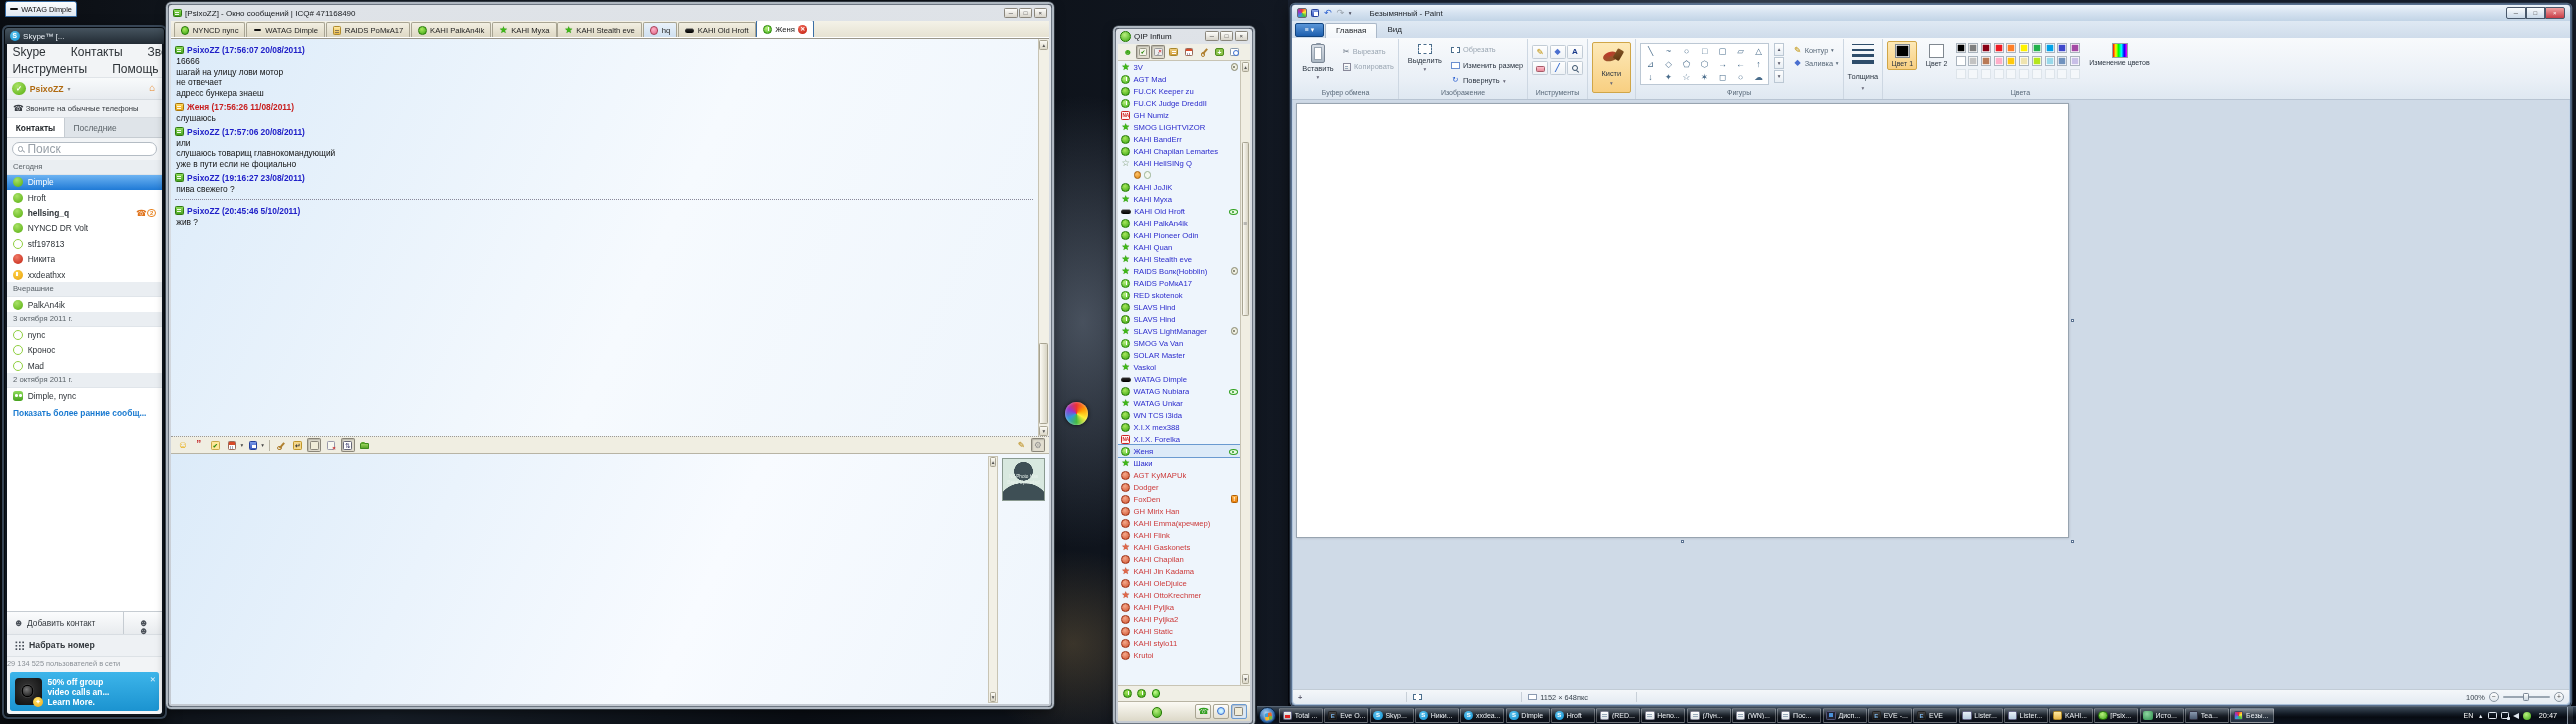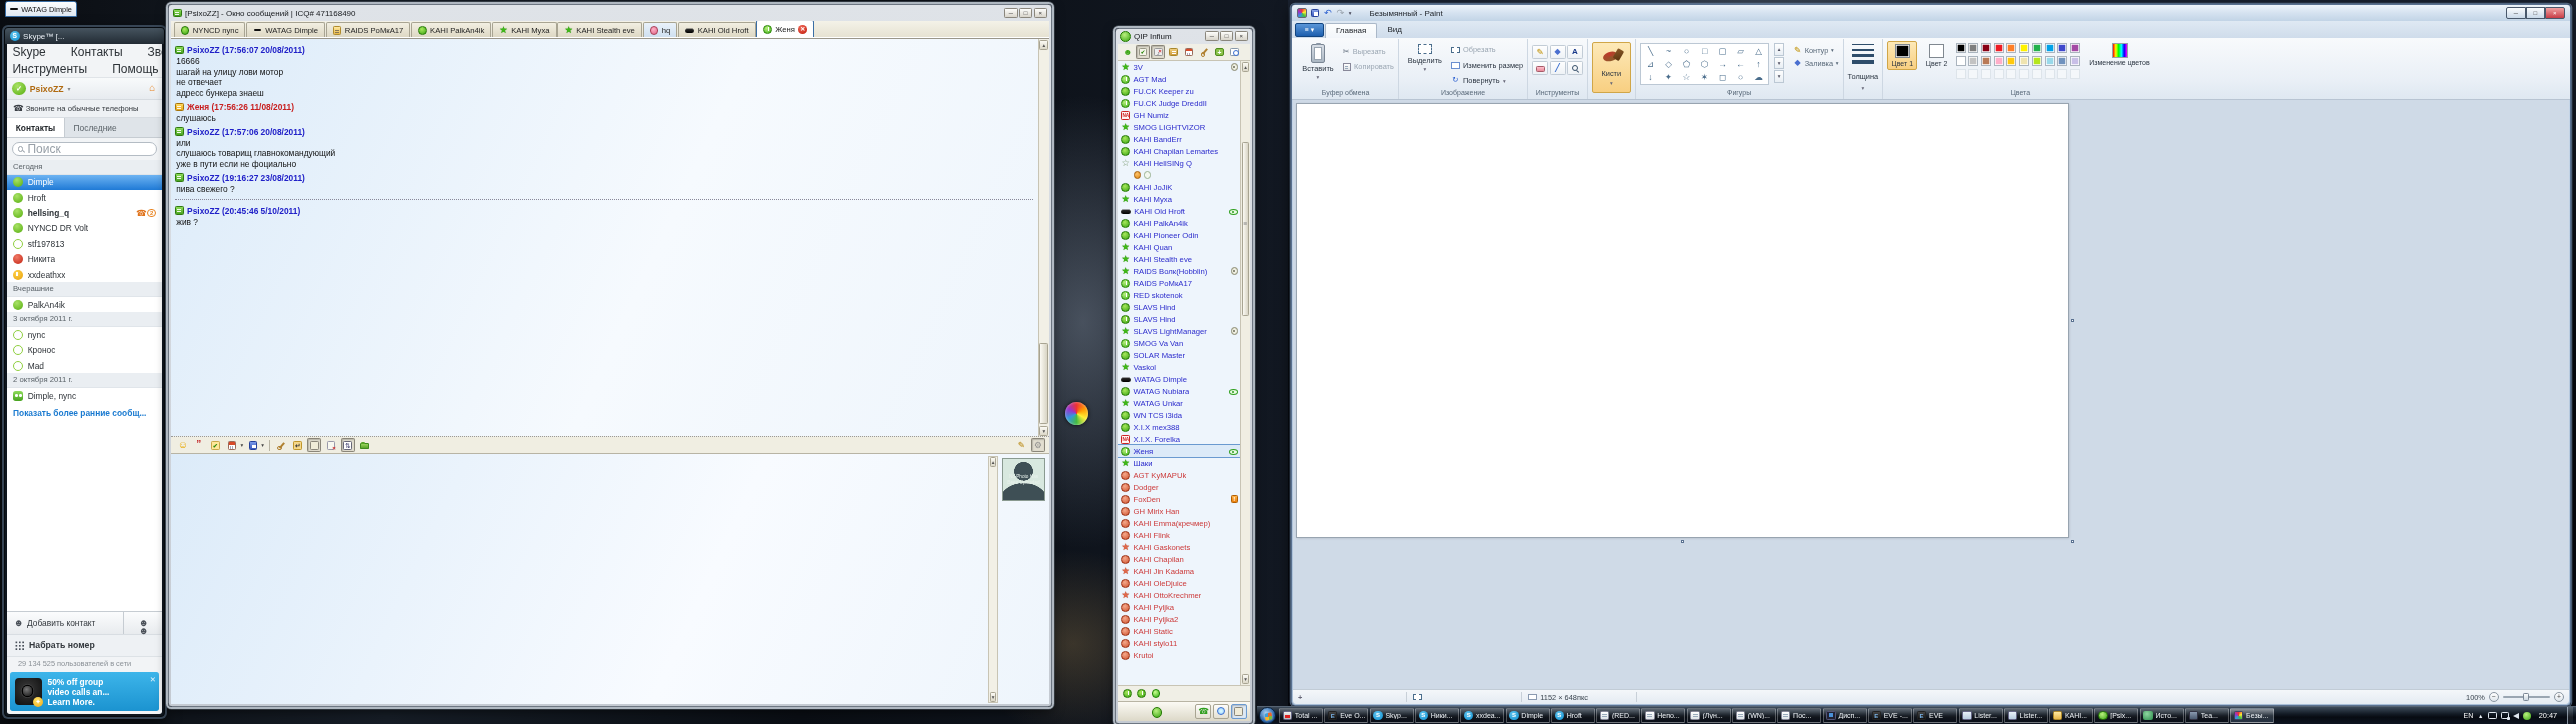--- a/index.html
+++ b/index.html
@@ -166,21 +166,21 @@
   .sk-row.selected { background:linear-gradient(#6db3f2,#1f7ad6); color:#fff; }
   .sk-row .nm { overflow:hidden; white-space:nowrap; text-overflow:ellipsis; }
   .sk-row .rgt { margin-left:auto; display:flex; gap:2.7px; align-items:center; }
   #sk-link { padding:4px 6px; color:#1a7ad0; font-weight:bold; font-size:8.4px; }
   #sk-bottom { border-top:0.7px solid #c6ccd2; }
   #sk-addrow { display:flex; height:22px; background:linear-gradient(#fbfcfd,#e8ebee); }
   #sk-add { flex:1; display:flex; align-items:center; gap:4.7px; padding:0 6.7px; font-size:8.4px; color:#33383d; border-right:0.7px solid #c6ccd2; }
   #sk-addgroup { width:38px; display:flex; align-items:center; justify-content:center; }
   #sk-dial { height:21.5px; display:flex; align-items:center; gap:5.4px; padding:0 6.7px;
     background:#eef1f4; border-top:0.7px solid #d8dde2; font-size:8.7px; font-weight:bold; color:#33383d; }
-  #sk-count { height:14px; line-height:14px; padding:0 11px; font-size:7.4px; color:#8a9096;
+  #sk-count { height:14px; line-height:14px; padding:0 0; font-size:7.4px; color:#8a9096;
     background:#f2f4f6; border-top:0.7px solid #dde2e6; }
   #sk-ad { margin:2.7px; height:39px; border-radius:2.7px; position:relative;
     background:linear-gradient(#3db5ea,#1b93d0); display:flex; align-items:center; padding:0 5.4px; gap:5.4px; }
   #sk-ad-cam { width:27px; height:27px; border-radius:4px; background:radial-gradient(circle at 45% 40%,#3a3a3a,#0a0a0a); position:relative; flex:none; }
   #sk-ad-cam::after { content:""; position:absolute; left:8px; top:8px; width:9.4px; height:9.4px; border-radius:50%;
     background:radial-gradient(circle at 40% 35%,#777,#111); box-shadow:0 0 0 1.3px #000, 0 0 0 2px #444; }
   #sk-ad-star { position:absolute; left:23px; bottom:4px; width:10.7px; height:10.7px; border-radius:50%;
     background:radial-gradient(circle at 40% 32%,#ffe36a,#f0a810); color:#fff; font-size:6.7px; line-height:10.7px; text-align:center; }
   #sk-ad-txt { color:#fff; font-weight:bold; font-size:8.4px; line-height:10px; }
   #sk-ad-txt .lm { text-decoration:none; color:#fff; }

